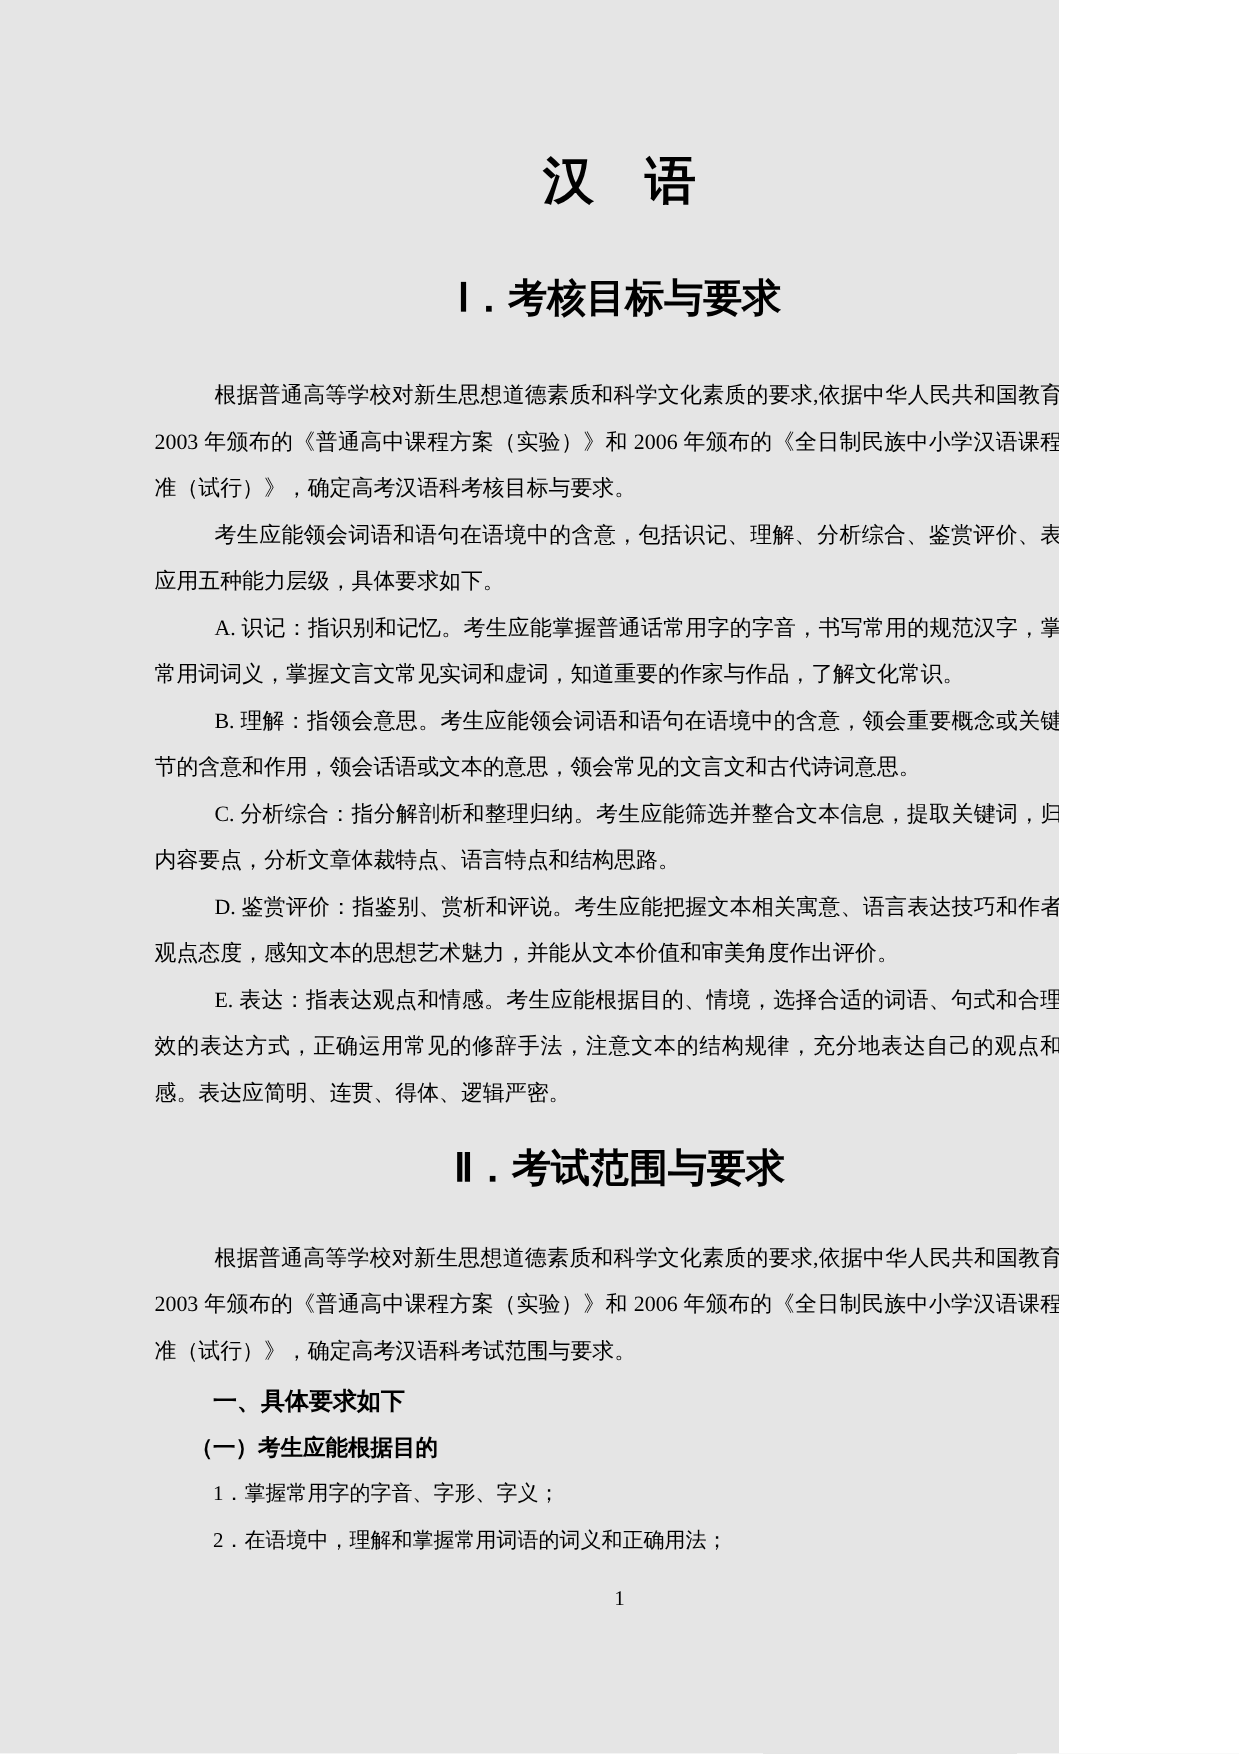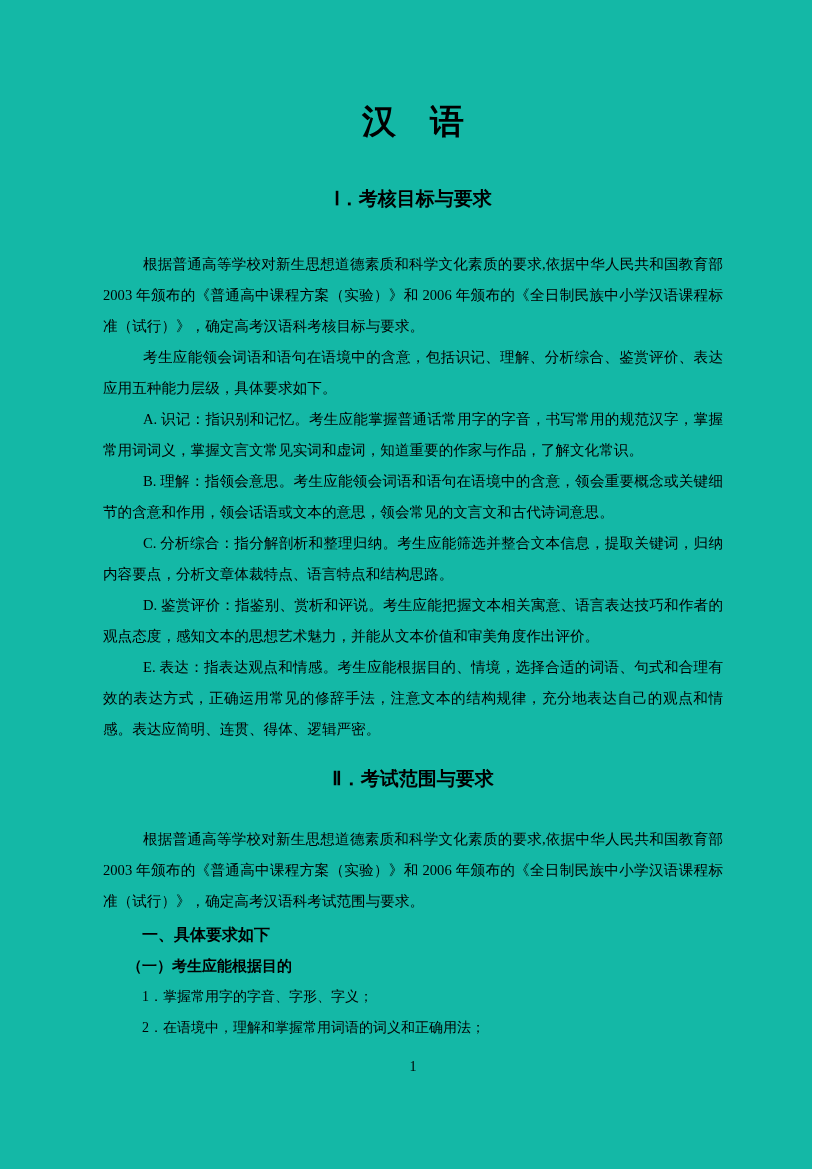--- a/index.html
+++ b/index.html
@@ -2,23 +2,23 @@
 <html><head>
 <meta charset="utf-8">
 <style>
   html, body {
     margin: 0;
     padding: 0;
     background: #ffffff;
   }
   .page {
     position: relative;
-    width: 812px;
+    width: 706px;
     height: 1169px;
-    background: #14b8a6;
+    background: #e5e5e5;
     color: #000000;
     font-family: "Liberation Serif", serif;
     overflow: hidden;
   }
   .content {
     position: absolute;
     left: 103px;
     top: 0;
     width: 620px;
   }
@@ -28,21 +28,21 @@
     font-family: "Liberation Serif", serif;
     font-weight: bold;
     font-size: 34px;
     line-height: 37px;
   }
   .sec-heading {
     margin: 46px 0 0 0;
     text-align: center;
     font-family: "Liberation Sans", sans-serif;
     font-weight: bold;
-    font-size: 19px;
+    font-size: 26px;
     line-height: 25px;
   }
   .sec-heading.second {
     margin-top: 21px;
   }
   .body-block {
     margin: 38px 0 0 0;
   }
   .body-block.second {
     margin-top: 33px;

